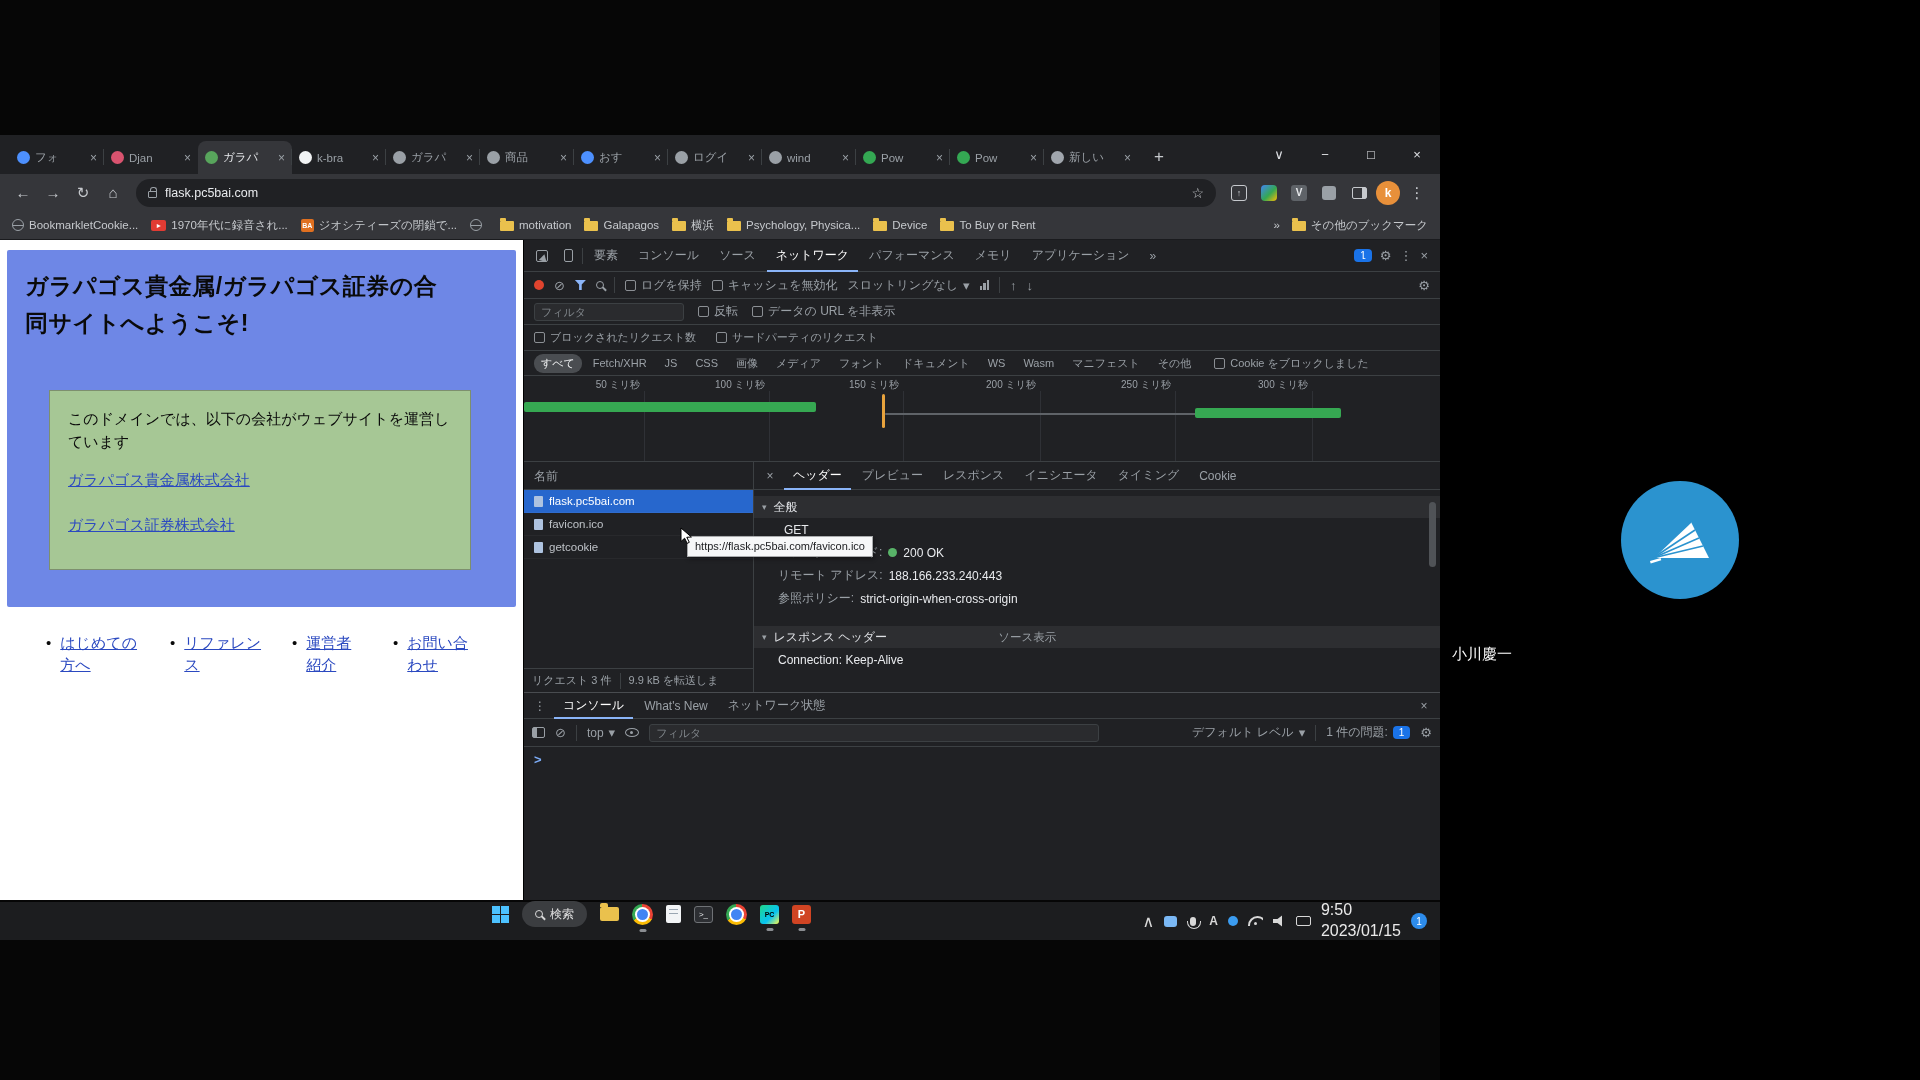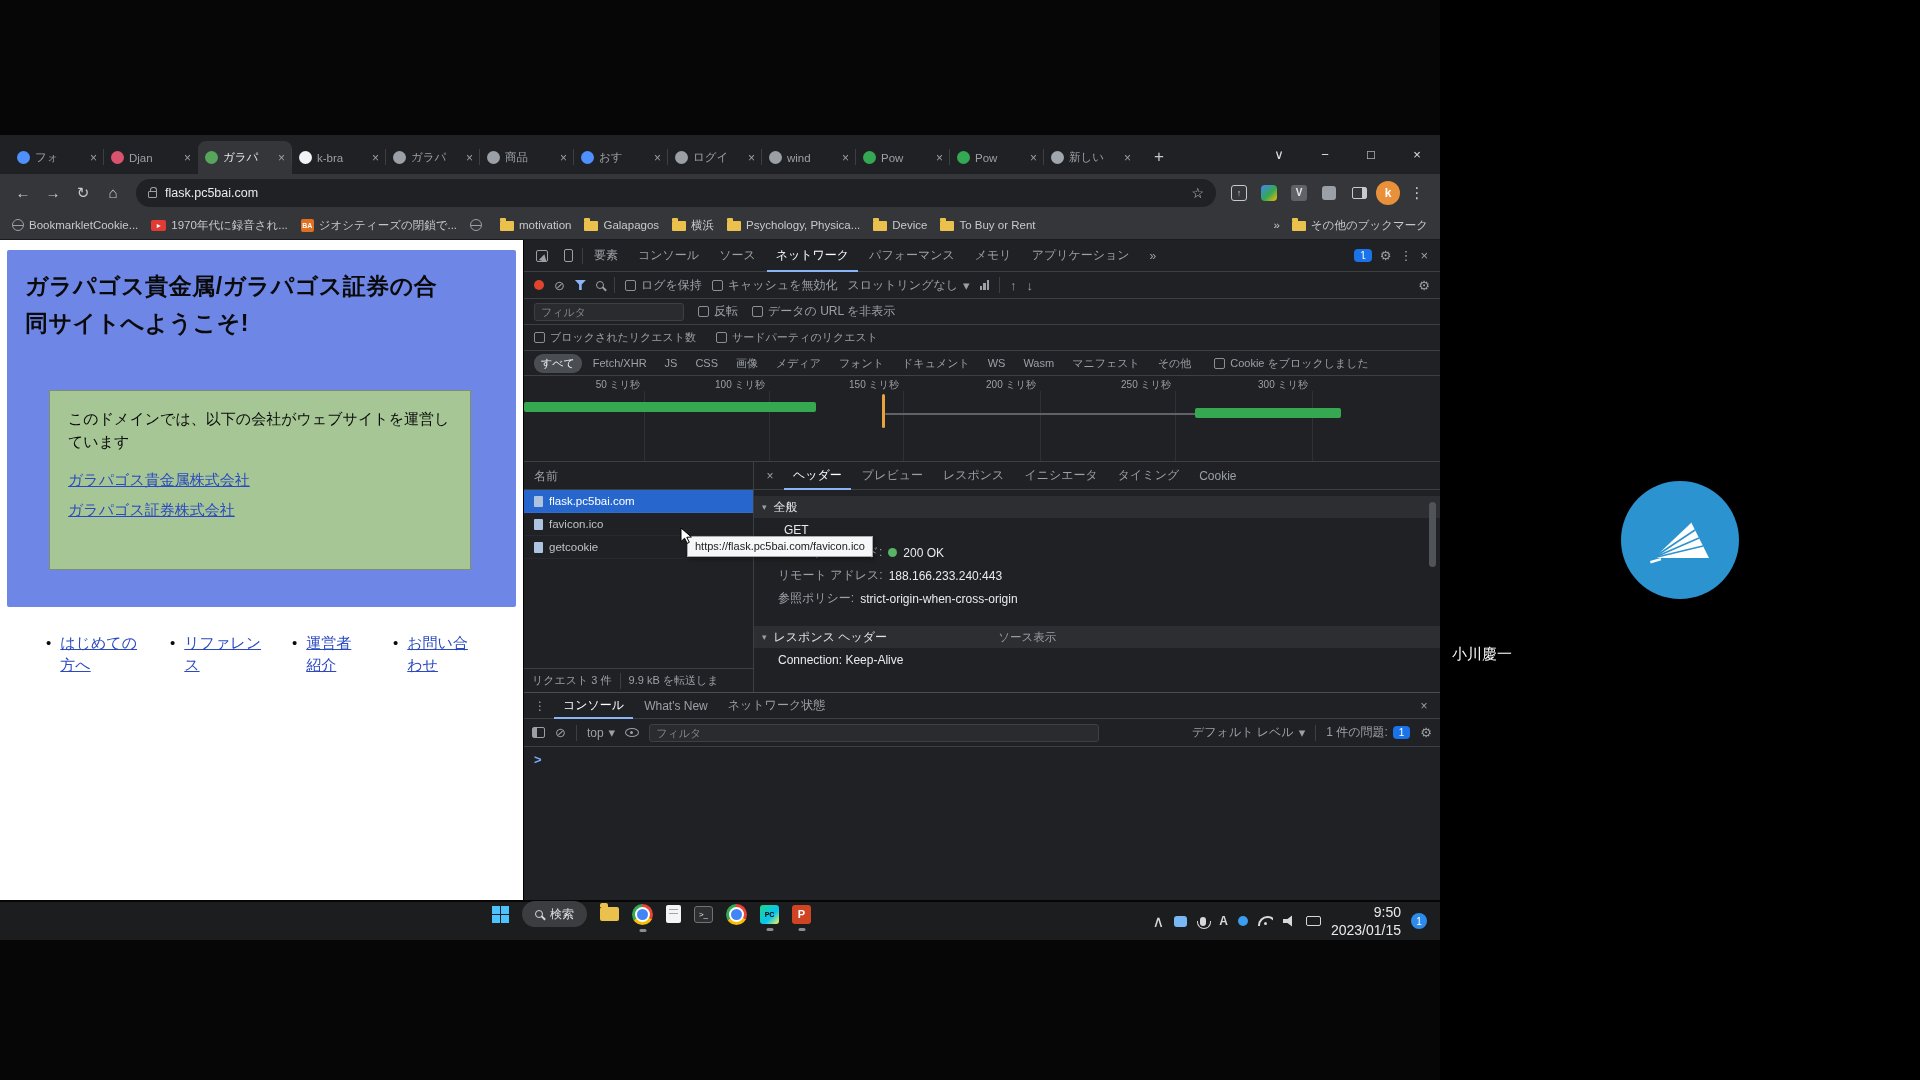--- a/index.html
+++ b/index.html
@@ -60,21 +60,21 @@
 
   
   .content{display:flex;height:660px;background:#fff}
   .page{width:523px;flex:none;position:relative;background:#fff;color:#111}
 
   .bluebox{position:absolute;left:7px;top:10px;width:509px;height:357px;background:#6e87e6;border-radius:2px}
   .pgheading{margin:18px 20px 0 18px;width:432px;font-size:23px;font-weight:bold;line-height:1.6;
              color:#0a0a0a;letter-spacing:.5px}
   .greenbox{position:absolute;left:42px;top:140px;width:422px;height:180px;background:#a6c795;
             border:1px solid #7d8f6e;padding:17px 18px;font-size:15px;line-height:1.5;color:#0a0a0a}
-  .companylinks{margin-top:16px;display:flex;flex-direction:column;gap:7px}
+  .companylinks{margin-top:16px;display:flex;flex-direction:column;gap:22px}
   .page a{color:#2b49c0;text-decoration:underline}
   .pagenav{position:absolute;left:46px;top:392px;display:flex;list-style:none}
   .pagenav .ni{display:flex;font-size:15px;line-height:1.45}
   .ni .blt{margin-right:9px;color:#0a0a0a}
   .ni:nth-child(1){width:124px}.ni:nth-child(1) a{width:82px}
   .ni:nth-child(2){width:122px}.ni:nth-child(2) a{width:80px}
   .ni:nth-child(3){width:101px}.ni:nth-child(3) a{width:50px}
   .ni:nth-child(4) a{width:66px}
   .ni a{display:inline-block}
 
@@ -199,21 +199,21 @@
   .chatic::after{content:'';position:absolute;left:2px;bottom:-3px;border:3px solid transparent;border-top:3px solid #7ab8f5}
   .micic{width:6px;height:9px;background:#d8d8d8;border-radius:3px;position:relative;margin:0 3px}
   .micic::after{content:'';position:absolute;left:-3px;top:4px;width:12px;height:7px;border:1.5px solid #d8d8d8;
      border-top:none;border-radius:0 0 7px 7px}
   .bdot{width:10px;height:10px;border-radius:50%;background:#3b9cf0}
   .wifiic{width:15px;height:10px;position:relative;overflow:hidden}
   .wifiic::before{content:'';position:absolute;left:0;top:0;width:15px;height:15px;border-radius:50%;border:2px solid #d8d8d8}
   .wifiic::after{content:'';position:absolute;left:6px;top:6px;width:3px;height:3px;border-radius:50%;background:#d8d8d8}
   .spkic{width:13px;height:12px;background:#d8d8d8;clip-path:polygon(0 33%,35% 33%,70% 5%,70% 95%,35% 67%,0 67%)}
   .kbdic{width:15px;height:10px;border:1.5px solid #d8d8d8;border-radius:2px}
-  .clock{text-align:right;font-size:14px;line-height:1.3;color:#eaeaea}
+  .clock{font-size:16px;line-height:1.3;color:#eaeaea}
   .tbadge{min-width:16px;height:16px;border-radius:50%;background:#2d8ceb;color:#fff;font-size:10px;
      display:flex;align-items:center;justify-content:center;padding:0 3px}
 
   
   .zoom{position:absolute;left:1440px;top:0;width:480px;height:1080px;background:#000}
   .zavatar{position:absolute;left:181px;top:481px;width:118px;height:118px;border-radius:50%;background:#2b93cf;
      display:flex;align-items:center;justify-content:center}
   .pname{position:absolute;left:12px;top:645px;font-size:15px;color:#fff;text-shadow:0 1px 2px #000}
 </style>
 </head>

